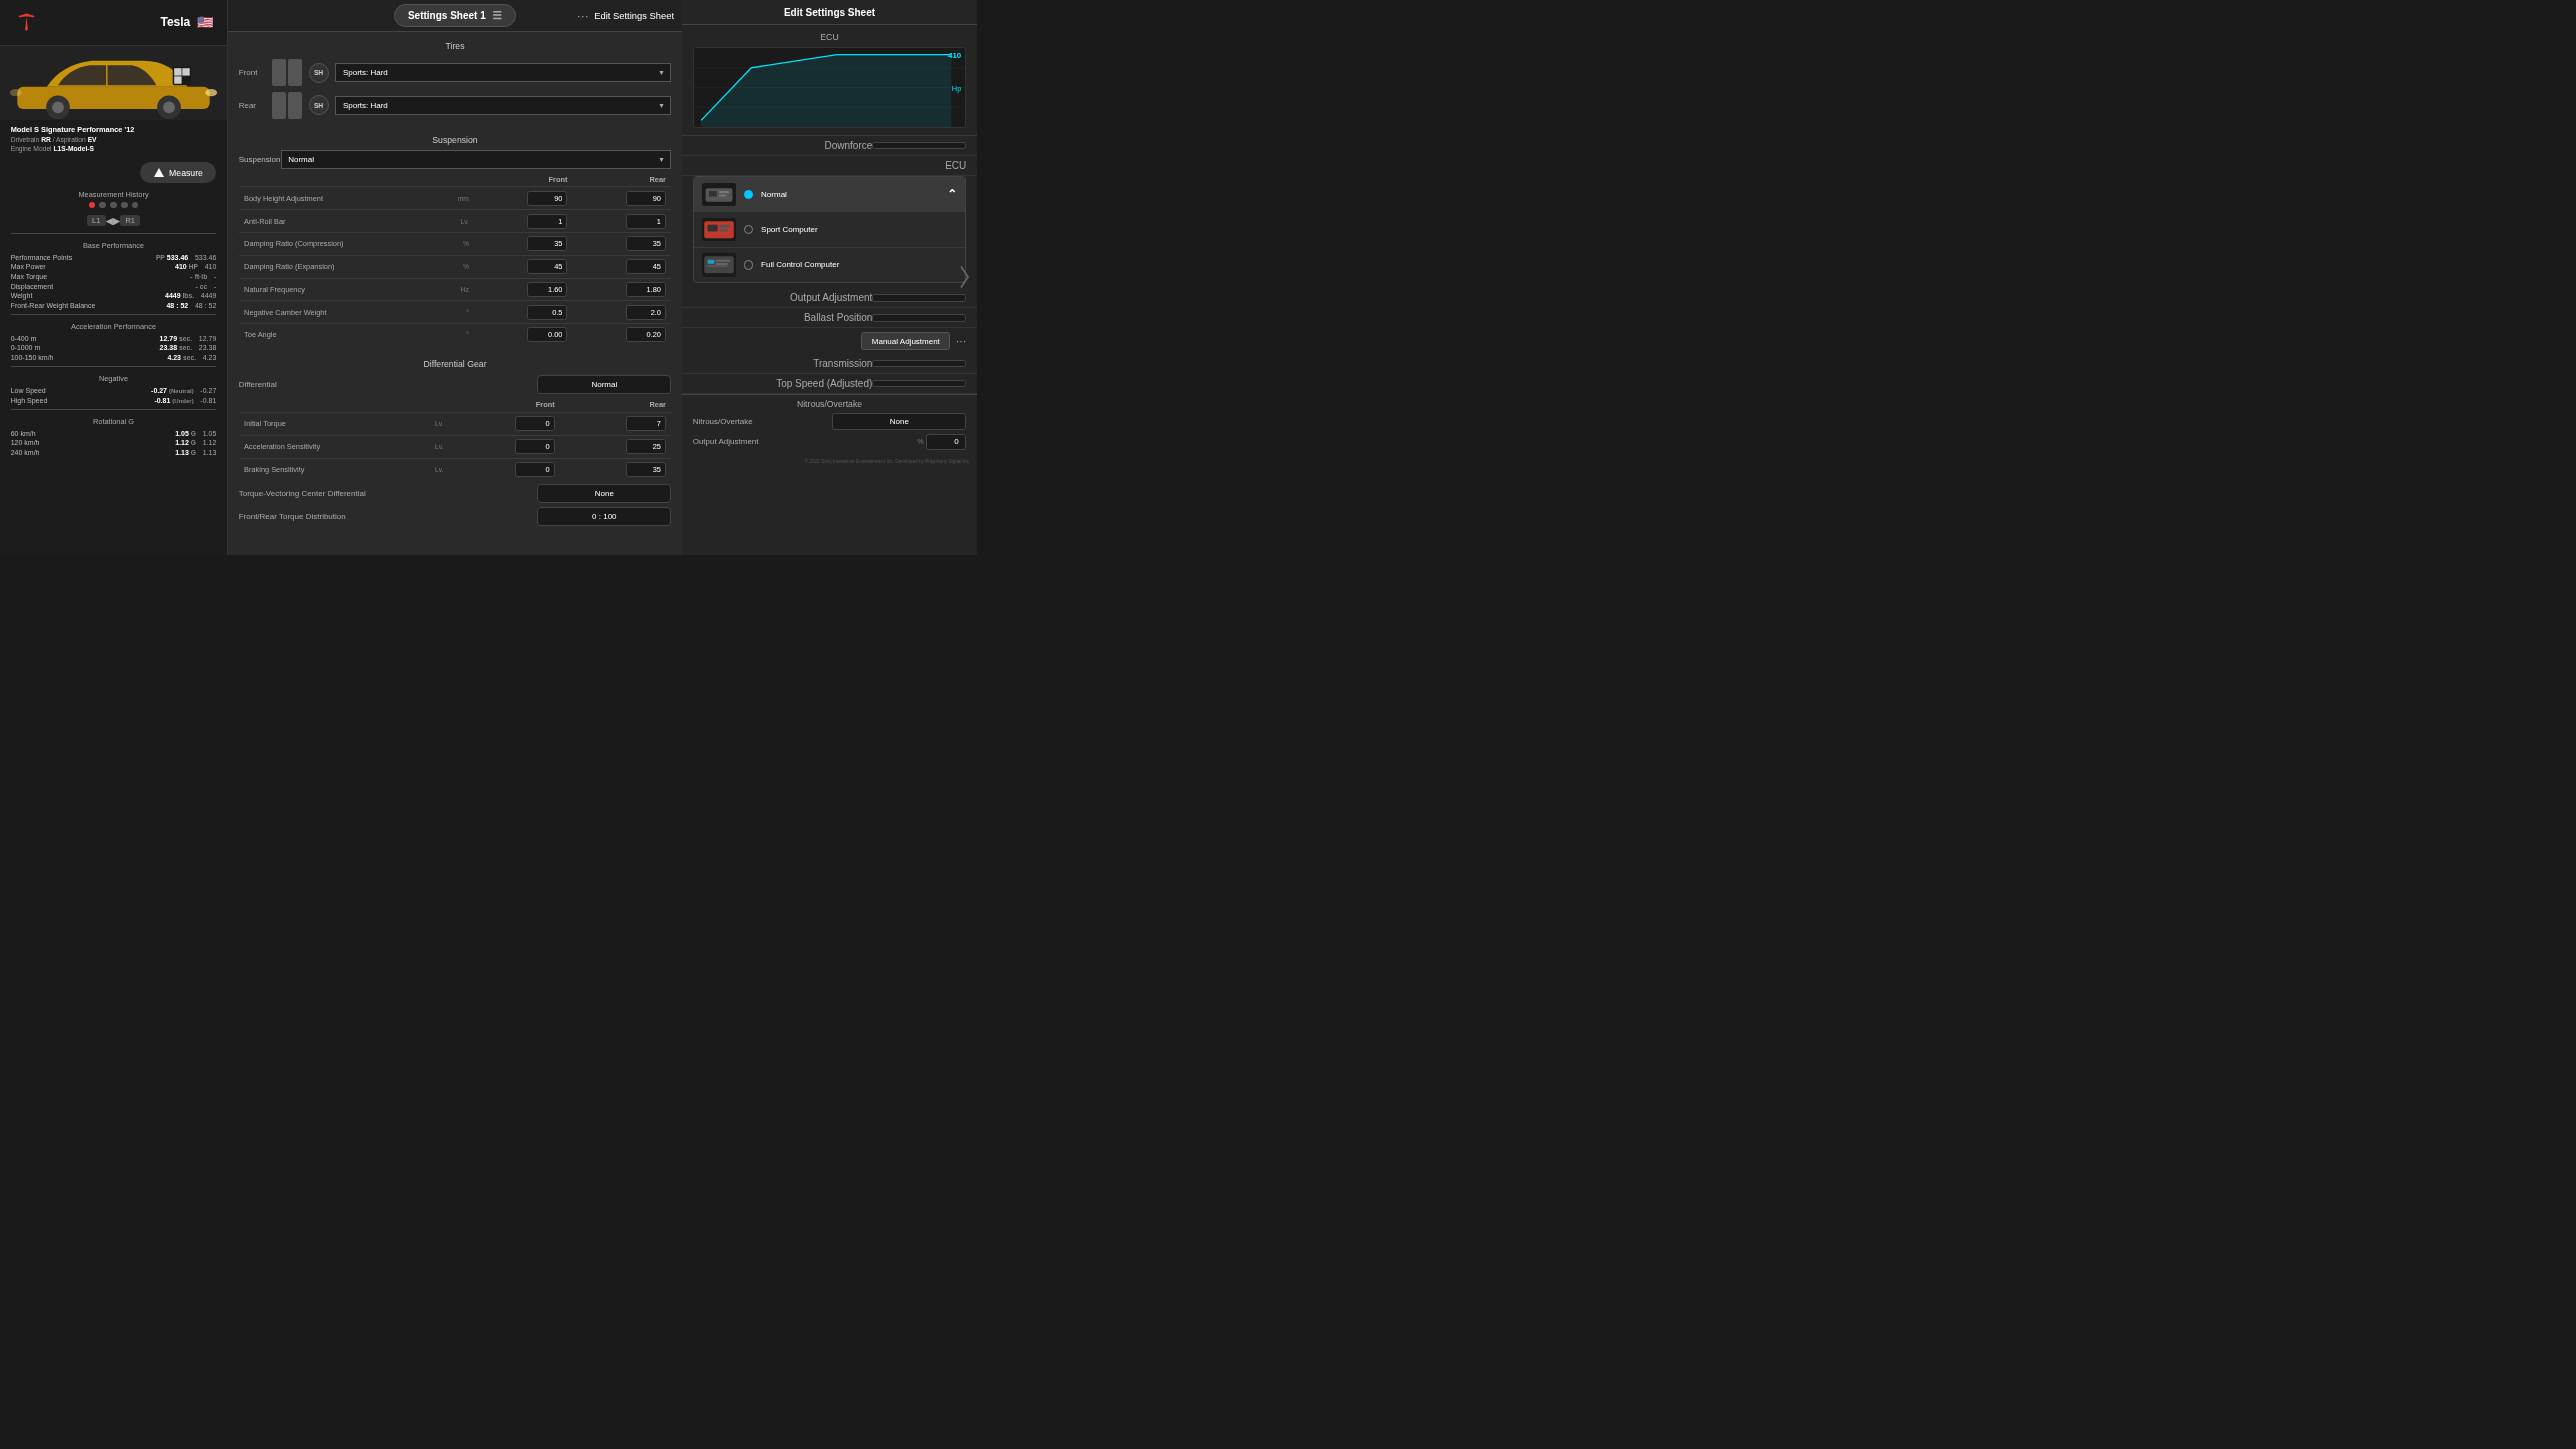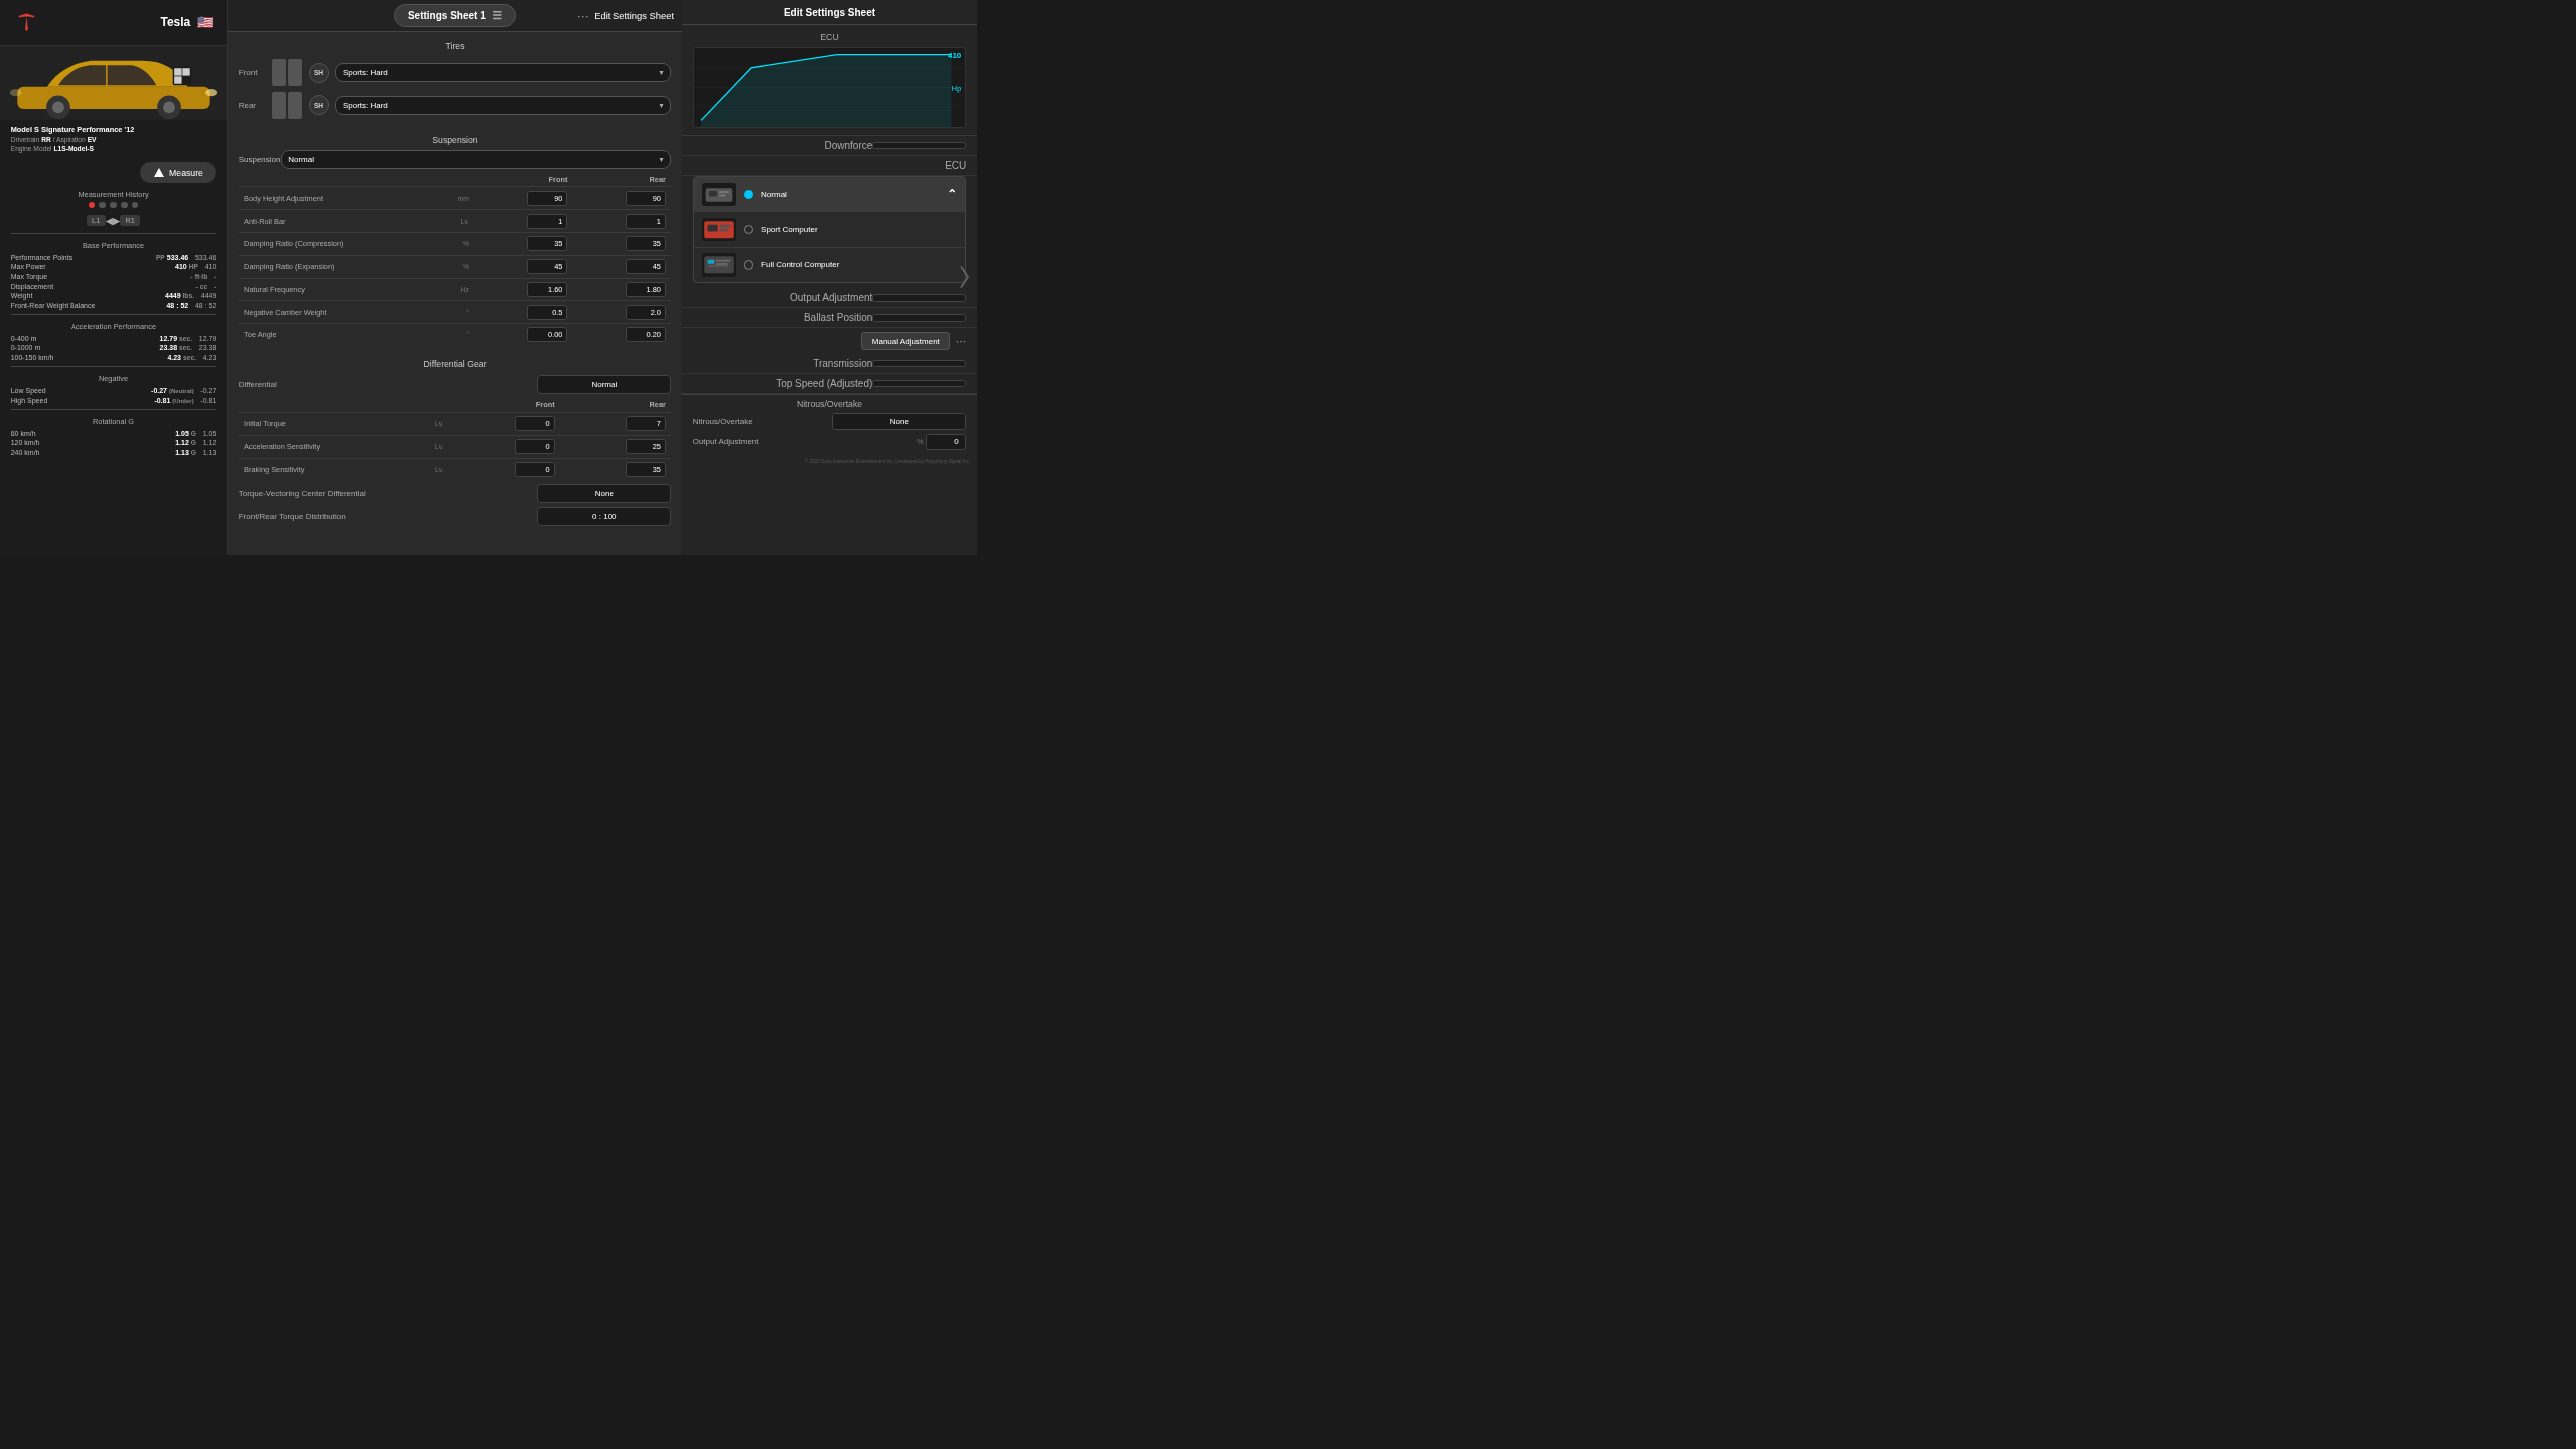--- a/index.html
+++ b/index.html
@@ -296,21 +296,21 @@
       justify-content: center;
       font-size: 6.7px;
       font-weight: bold;
       color: #ccc;
     }
 
     .tire-select {
       flex: 1;
       background: #1a1a1a;
       border: 0.7px solid #555;
-      border-radius: 8px;
+      border-radius: 0;
       color: #fff;
       padding: 4px 6.7px;
       font-size: 8px;
       display: flex;
       align-items: center;
       justify-content: space-between;
       cursor: pointer;
     }
 
     .tire-select-arrow { color: #aaa; }

